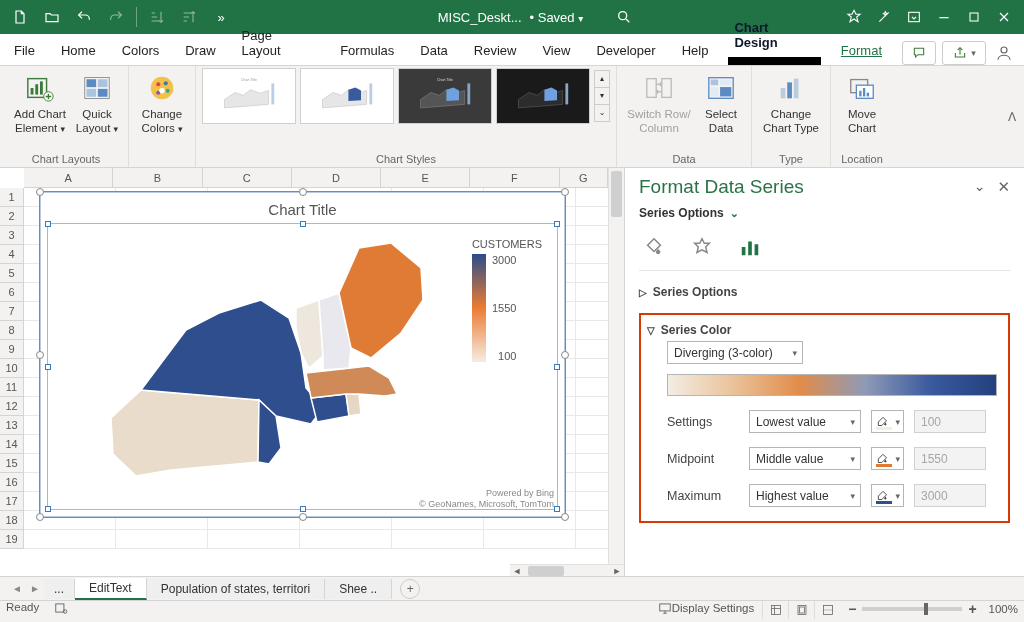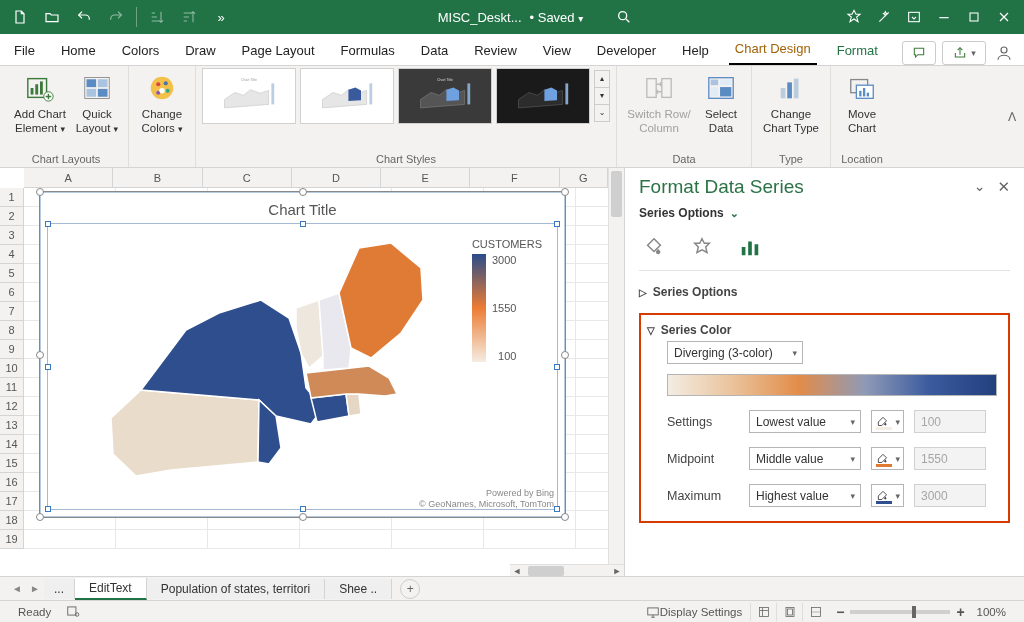--- a/index.html
+++ b/index.html
@@ -8,22 +8,22 @@
   .titlebar .tb-left { display:flex; align-items:center; gap:4px; }
   .tb-btn { width:28px; height:28px; display:flex; align-items:center; justify-content:center; color:#fff; }
   .tb-btn svg { width:16px; height:16px; }
   .tb-divider { width:1px; height:20px; background:rgba(255,255,255,0.35); margin:0 2px; }
   .filename { flex:1; display:flex; align-items:center; justify-content:center; gap:8px; font-size:13px; }
   .filename .saved { font-size:13px; }
   .tb-search { width:26px; height:26px; display:flex; align-items:center; justify-content:center; }
   .tb-right { display:flex; align-items:center; gap:2px; }
   .ribbon-tabs { height:32px; display:flex; align-items:flex-end; padding:0 8px; background:#fff; gap:14px; border-bottom:1px solid #d4d4d4; }
   .ribbon-tabs .tab { padding:7px 6px 7px 6px; font-size:13px; color:#222; cursor:default; }
-  .ribbon-tabs .tab.active { color:#a16207; font-weight:400; border-bottom:2px solid #000000; }
-  .ribbon-tabs .tab.context { color:#217346; }
+  .ribbon-tabs .tab.active { color:#0f172a; font-weight:700; border-bottom:8px solid #000000; }
+  .ribbon-tabs .tab.context { color:#217346;text-decoration:underline; }
   .ribbon-right { margin-left:auto; display:flex; gap:6px; align-items:center; }
   .rr-btn { width:34px; height:24px; border:1px solid #ccc; border-radius:3px; display:flex; align-items:center; justify-content:center; }
   .ribbon { height:102px; background:#f3f2f1; border-bottom:1px solid #d4d4d4; display:flex; padding-left:4px; }
   .rgroup { display:flex; flex-direction:column; align-items:center; border-right:1px solid #e0ded9; padding:2px 6px 0 6px; }
   .rgroup-body { flex:1; display:flex; align-items:flex-start; gap:2px; }
   .rgroup-label { font-size:11px; color:#666; height:17px; display:flex; align-items:center; }
   .bigbtn { width:60px; height:78px; display:flex; flex-direction:column; align-items:center; justify-content:flex-start; padding-top:4px; font-size:11.5px; text-align:center; line-height:1.25; gap:3px; }
   .bigbtn.disabled { color:#a0a0a0; }
   .bigbtn .icon { width:32px; height:32px; display:flex; align-items:center; justify-content:center; }
   .chart-styles { display:flex; gap:4px; align-items:center; }
@@ -80,21 +80,21 @@
   .color-row .lbl { width:72px; font-size:12.5px; }
   .bucket { width:33px; height:23px; border:1px solid #b5b5b5; display:flex; align-items:center; justify-content:center; position:relative; padding-right:10px; }
   .bucket::after{ content:"▾"; position:absolute; right:3px; font-size:9px; color:#666;}
   .bucket .under { position:absolute; bottom:2px; left:4px; width:16px; height:3px; }
   .valbox { width:72px; height:23px; border:1px solid #d0d0d0; background:#f3f3f3; color:#a6a6a6; font-size:12px; padding:0 6px; display:flex; align-items:center; }
   .tabs-bar { height:24px; background:#f3f2f1; border-top:1px solid #d4d4d4; display:flex; align-items:center; padding-left:8px; }
   .tabs-bar .nav{ width:18px; font-size:10px; color:#888; text-align:center;}
   .sheet-tab { padding:3px 14px; font-size:12px; color:#333; border-right:1px solid #d4d4d4; background:#efefef;}
   .sheet-tab.active { background:#fff; border-bottom:2px solid #217346; }
   .add-sheet { width:20px; height:20px; border:1px solid #ccc; border-radius:50%; display:flex; align-items:center; justify-content:center; margin-left:8px; font-size:12px; color:#666; }
-  .statusbar { height:22px; background:#f3f2f1; border-top:1px solid #d4d4d4; display:flex; align-items:center; padding:0 18px; font-size:11.5px; color:#555; }
+  .statusbar { height:22px; background:#f3f2f1; border-top:1px solid #d4d4d4; display:flex; align-items:flex-start; padding:0 6px; font-size:11.5px; color:#555; }
   .statusbar .spacer { flex:1; }
   .sb-btn { width:26px; height:18px; display:flex; align-items:center; justify-content:center; color:#555; border-left:1px solid #ddd; }
   .zoom { display:flex; align-items:center; gap:6px; margin-left:8px; }
   .zoom .track { width:100px; height:4px; background:#cfcfcf; position:relative; }
   .zoom .knob { position:absolute; top:-4px; left:62px; width:4px; height:12px; background:#666; }
   .collapse-rib { margin-left:auto; width:24px; display:flex; align-items:center; justify-content:center; color:#666; align-self:center; }
   .thumb-map { width:70px; height:42px; }
 </style>
 </head>
 <body>

